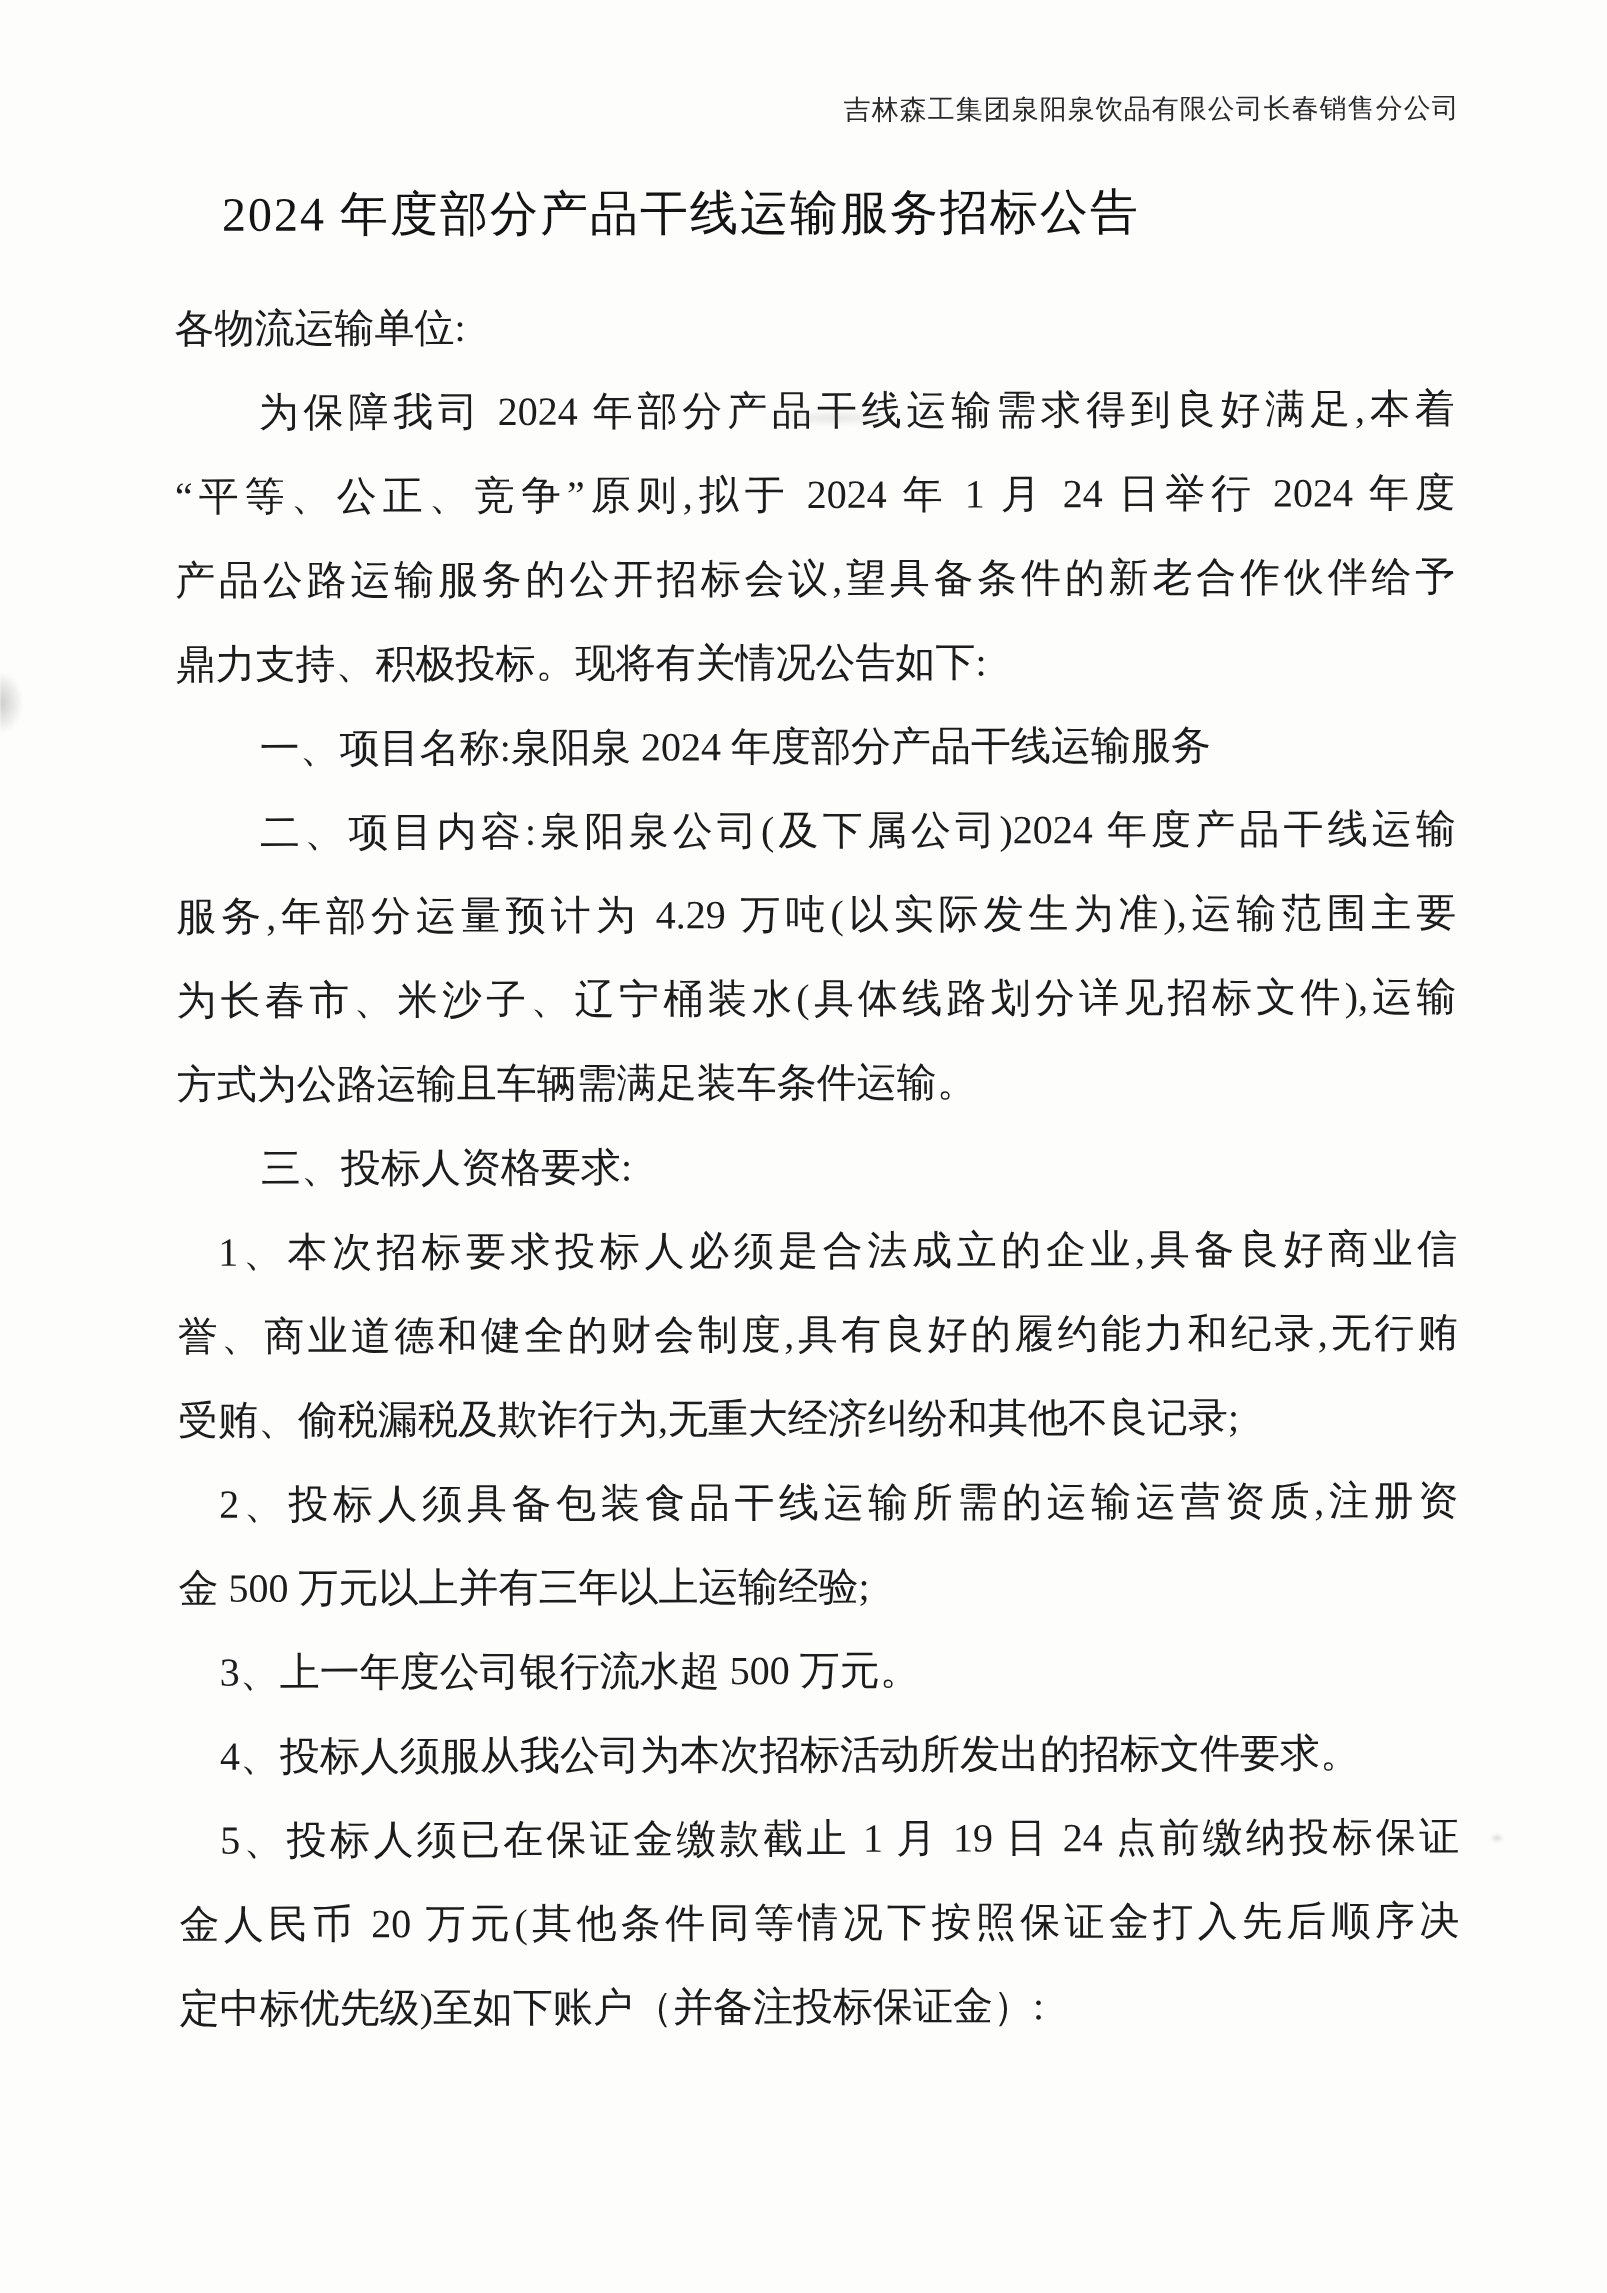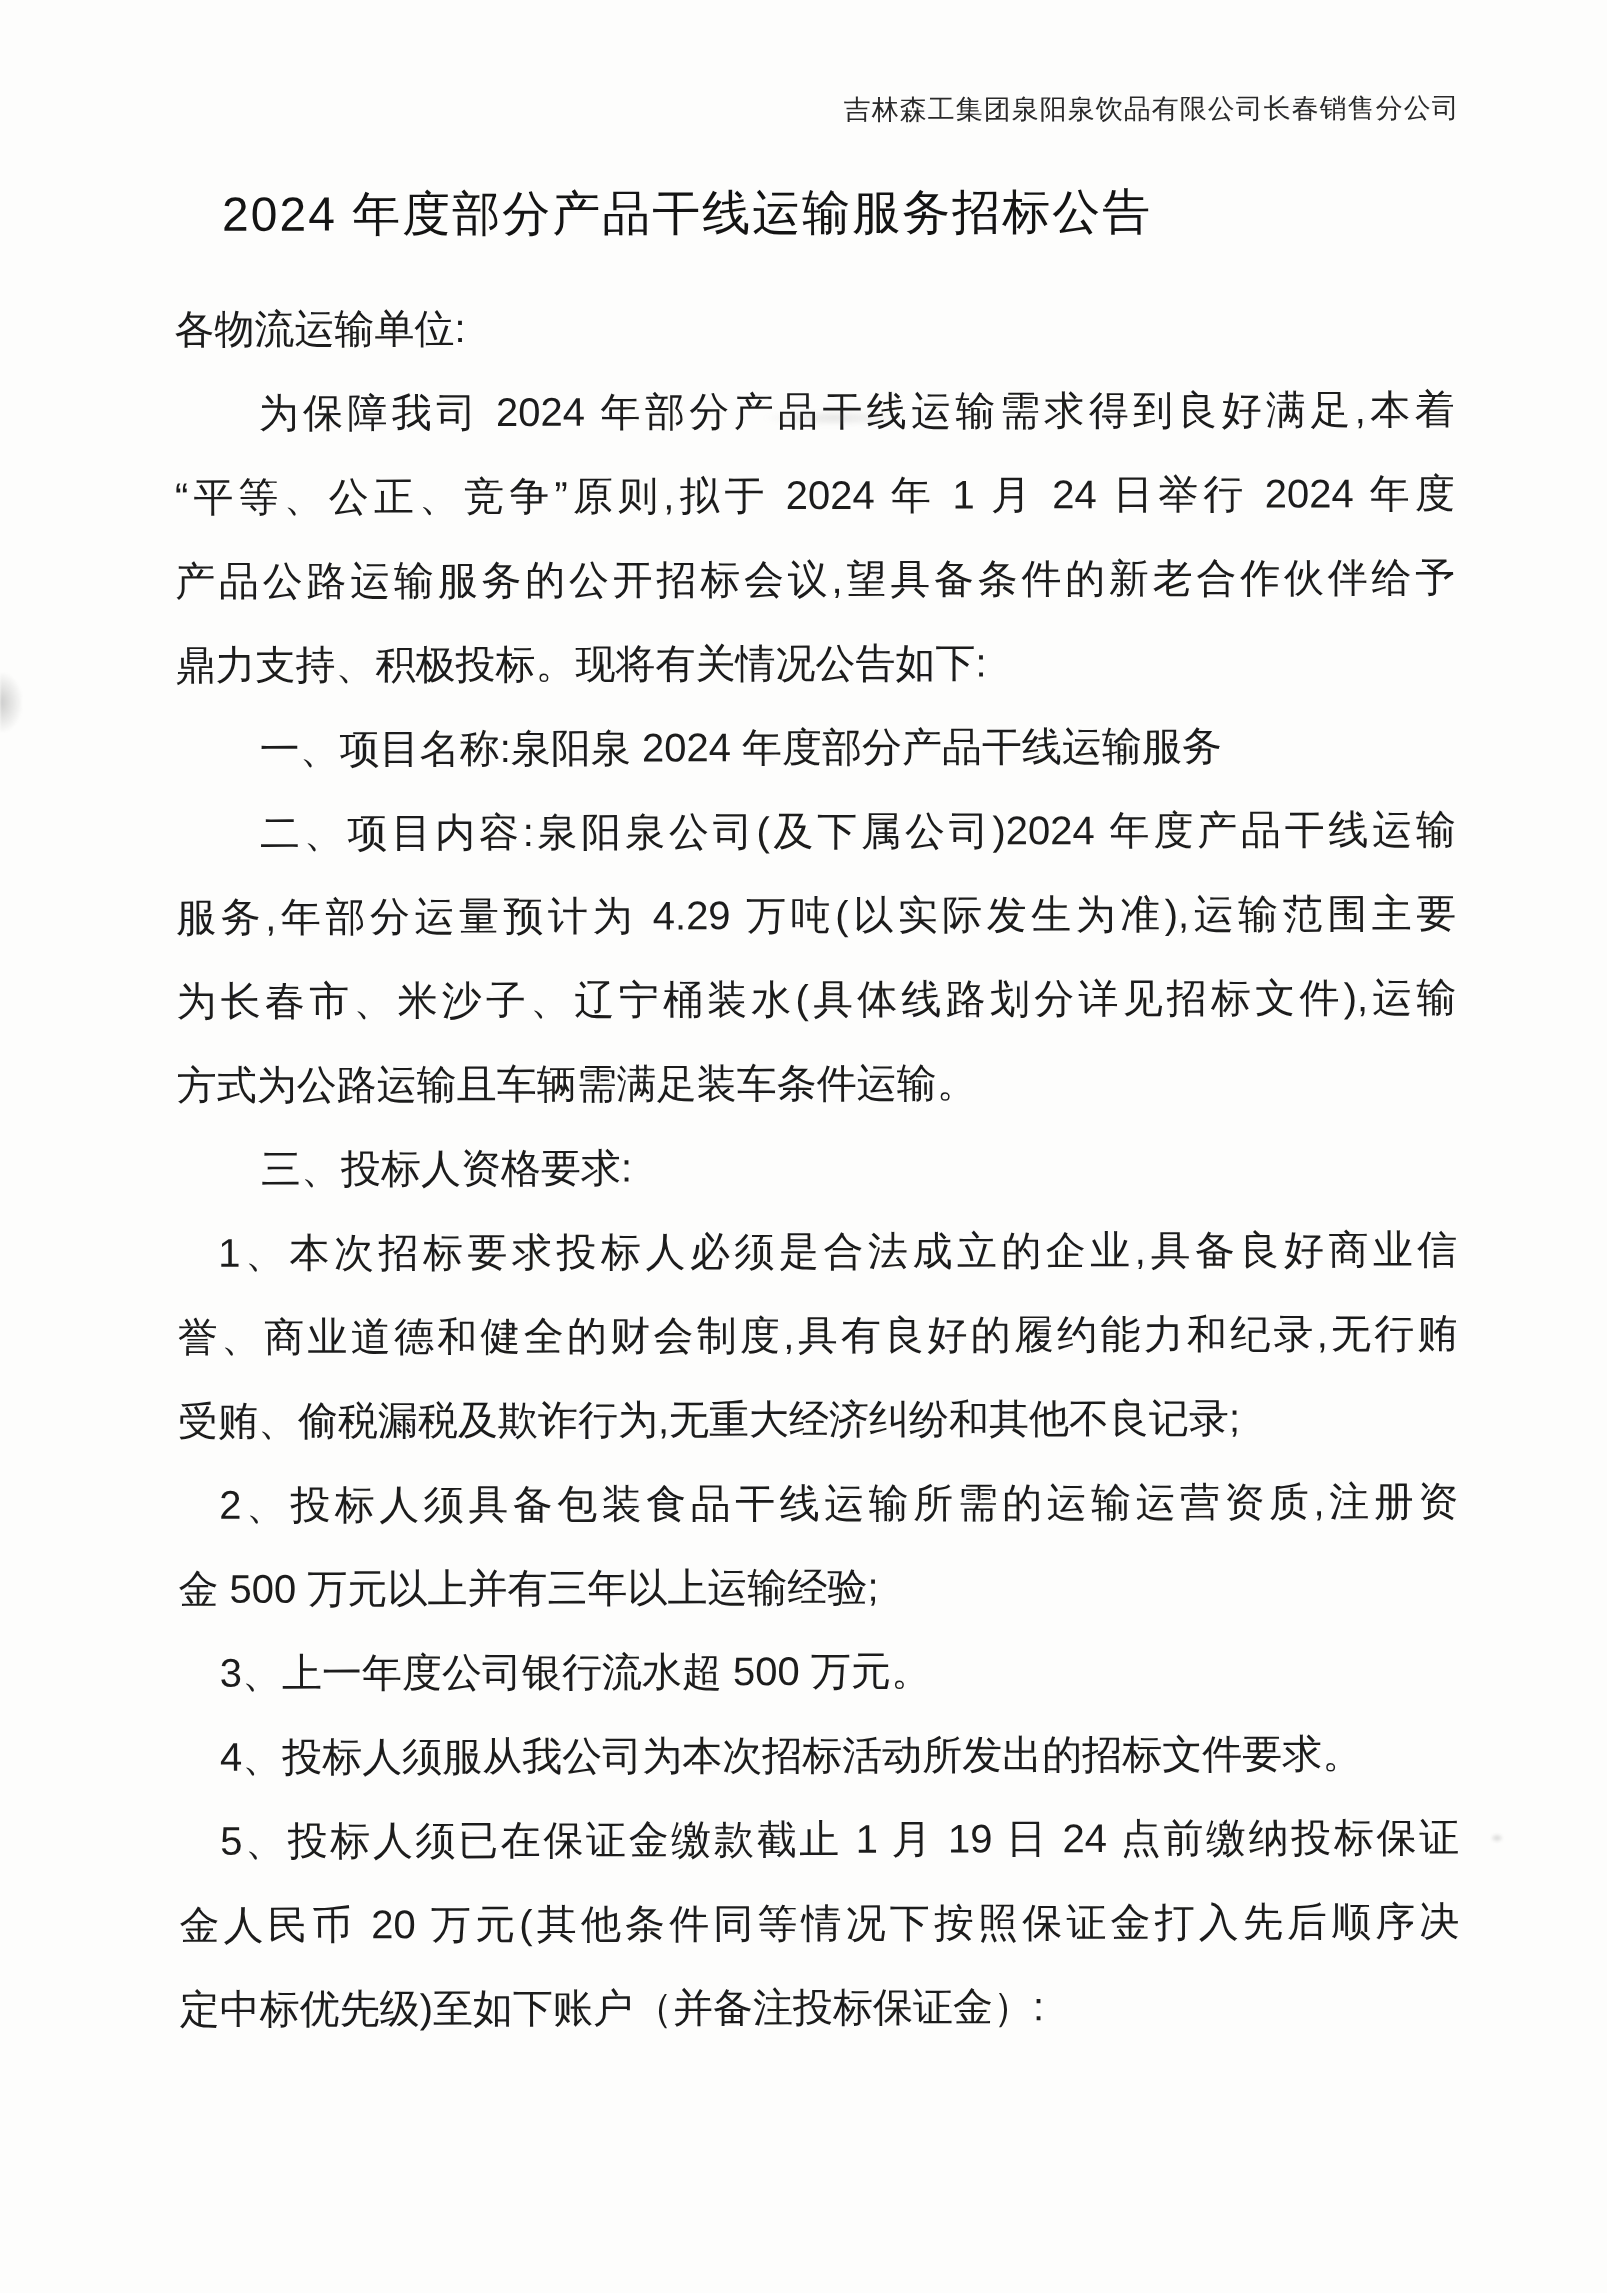--- a/index.html
+++ b/index.html
@@ -6,21 +6,21 @@
     margin: 0;
     padding: 0;
     background: #ffffff;
   }
   .page {
     position: relative;
     width: 1607px;
     height: 2294px;
     background: #fdfdfc;
     overflow: hidden;
-    font-family: Liberation Sans, sans-serif;
+    font-family: Liberation Serif, serif;
     color: #1b1b1b;
   }
   .tilt {
     position: absolute;
     inset: 0;
     transform: rotate(-0.18deg);
     transform-origin: 50% 50%;
   }
   .company-header {
     position: absolute;

